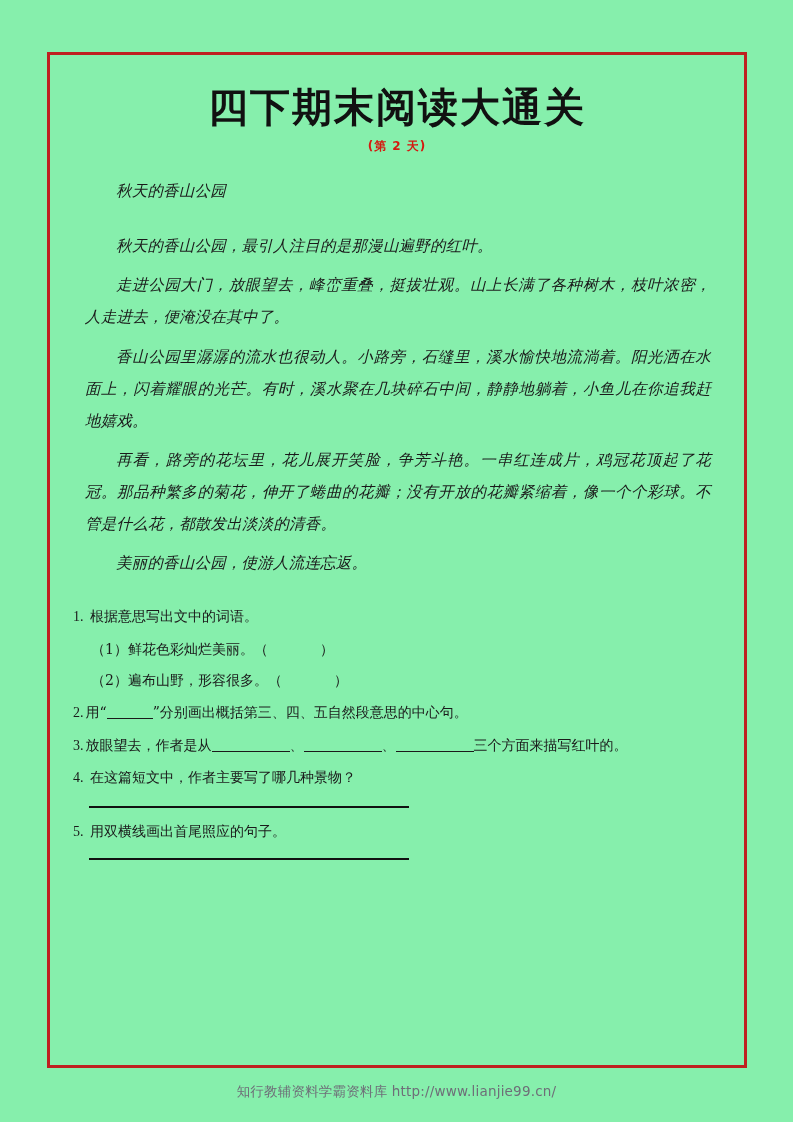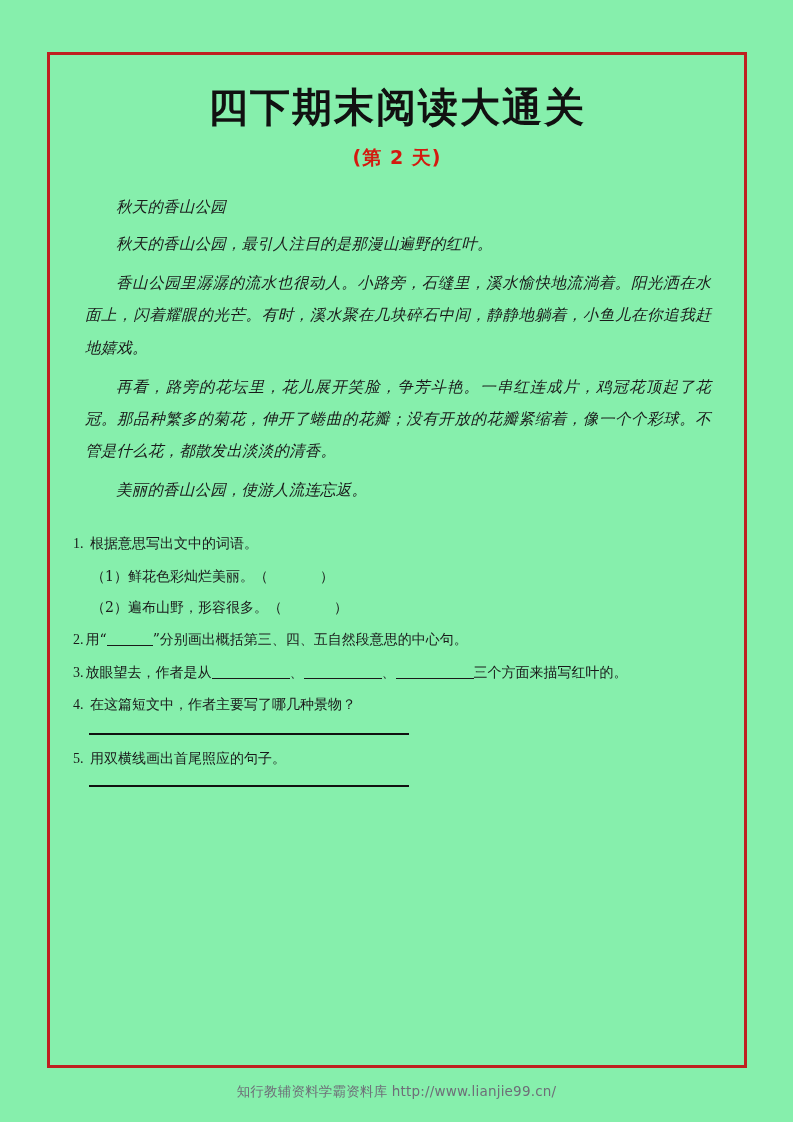--- a/index.html
+++ b/index.html
@@ -57,23 +57,23 @@
     font-weight: bold;
     font-size: 40px;
     letter-spacing: 2px;
     color: #111111;
     line-height: 1.18;
     white-space: nowrap;
   }
   .sub-title {
     font-family: "DejaVu Sans", "Liberation Sans", sans-serif;
     font-weight: bold;
-    font-size: 19px;
+    font-size: 12px;
     color: #d4190f;
-    margin-top: 14px;
+    margin-top: 7px;
     letter-spacing: 1px;
   }
 
   
   .passage {
     margin-top: 20px;
     padding: 0 12px 0 14px;
   }
   .passage p {
     margin: 0 0 7px 0;
@@ -84,21 +84,21 @@
     text-align: justify;
     text-justify: inter-character;
     font-style: italic;
     letter-spacing: 0.2px;
   }
   .passage p.indent {
     text-indent: 2em;
   }
   .passage p.article-title {
     text-indent: 2em;
-    margin-bottom: 5px;
+    margin-bottom: 23px;
   }
 
   
   .questions {
     margin-top: 26px;
     padding: 0 12px 0 2px;
     font-family: "DejaVu Serif", "Liberation Serif", serif;
     color: #1a1a1a;
   }
   .q-row {
@@ -162,20 +162,21 @@
   <div id="content-area">
 
     <div class="title-block">
       <div class="main-title">四下期末阅读大通关</div>
       <div class="sub-title">(第 2 天)</div>
     </div>
 
     <div class="passage">
       <p class="article-title">秋天的香山公园</p>
       <p class="indent">秋天的香山公园，最引人注目的是那漫山遍野的红叶。</p>
+      <p class="indent">走进公园大门，放眼望去，峰峦重叠，挺拔壮观。山上长满了各种树木，枝叶浓密，人走进去，便淹没在其中了。</p>
       <p class="indent">香山公园里潺潺的流水也很动人。小路旁，石缝里，溪水愉快地流淌着。阳光洒在水面上，闪着耀眼的光芒。有时，溪水聚在几块碎石中间，静静地躺着，小鱼儿在你追我赶地嬉戏。</p>
       <p class="indent">再看，路旁的花坛里，花儿展开笑脸，争芳斗艳。一串红连成片，鸡冠花顶起了花冠。那品种繁多的菊花，伸开了蜷曲的花瓣；没有开放的花瓣紧缩着，像一个个彩球。不管是什么花，都散发出淡淡的清香。</p>
       <p class="indent">美丽的香山公园，使游人流连忘返。</p>
     </div>
 
     <div class="questions">
 
       <div class="q-row">
         <span class="q-num">1.</span>
         <span>根据意思写出文中的词语。</span>

